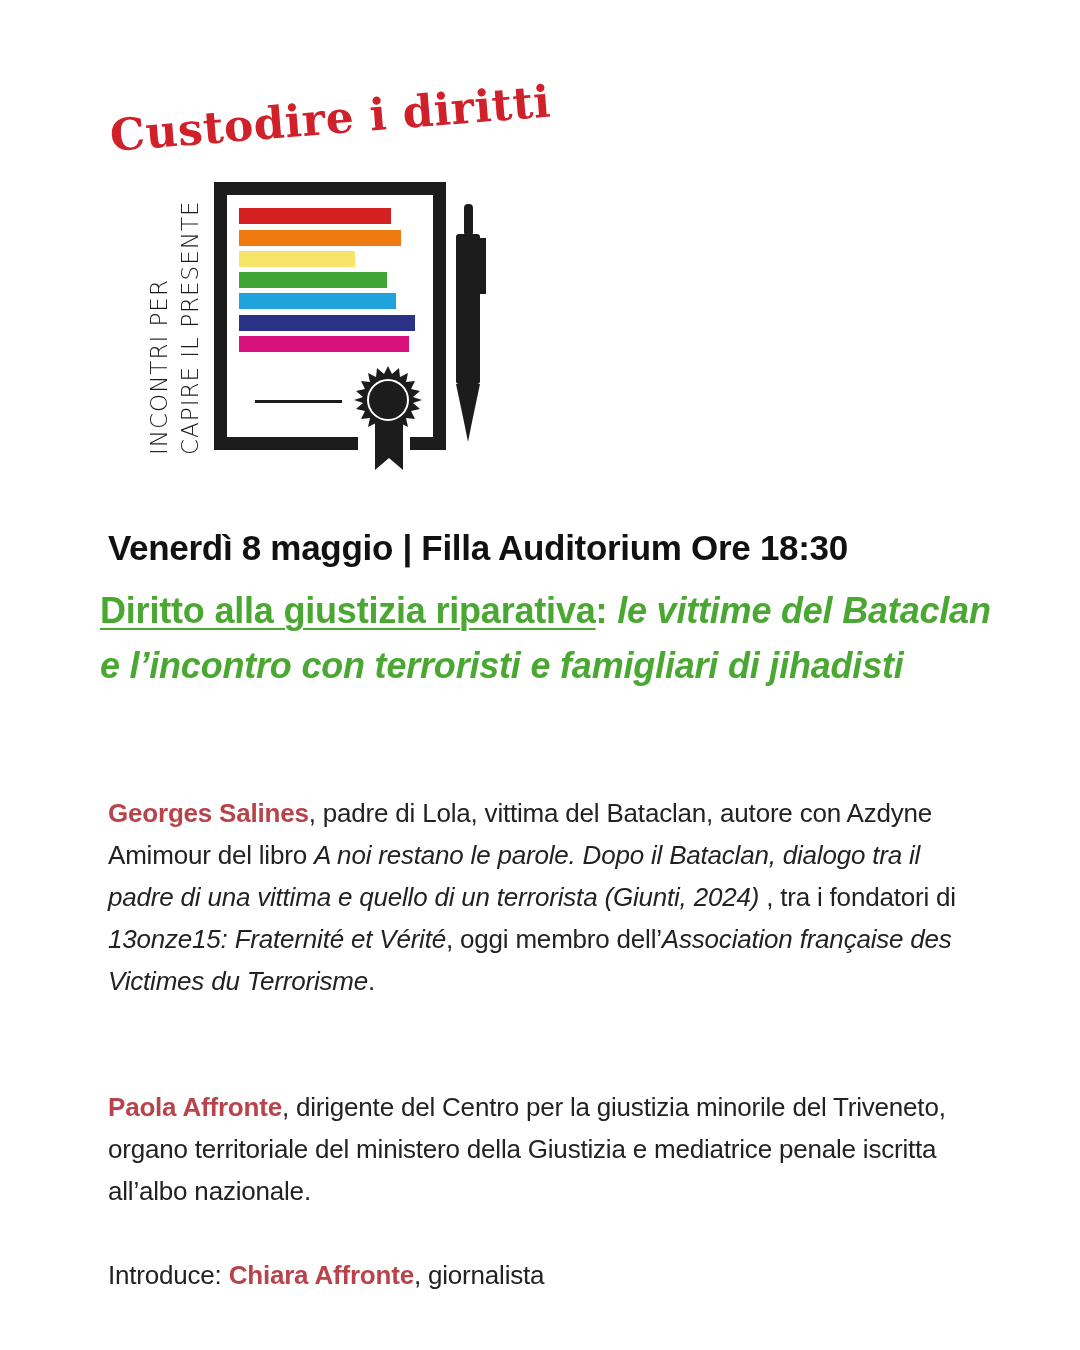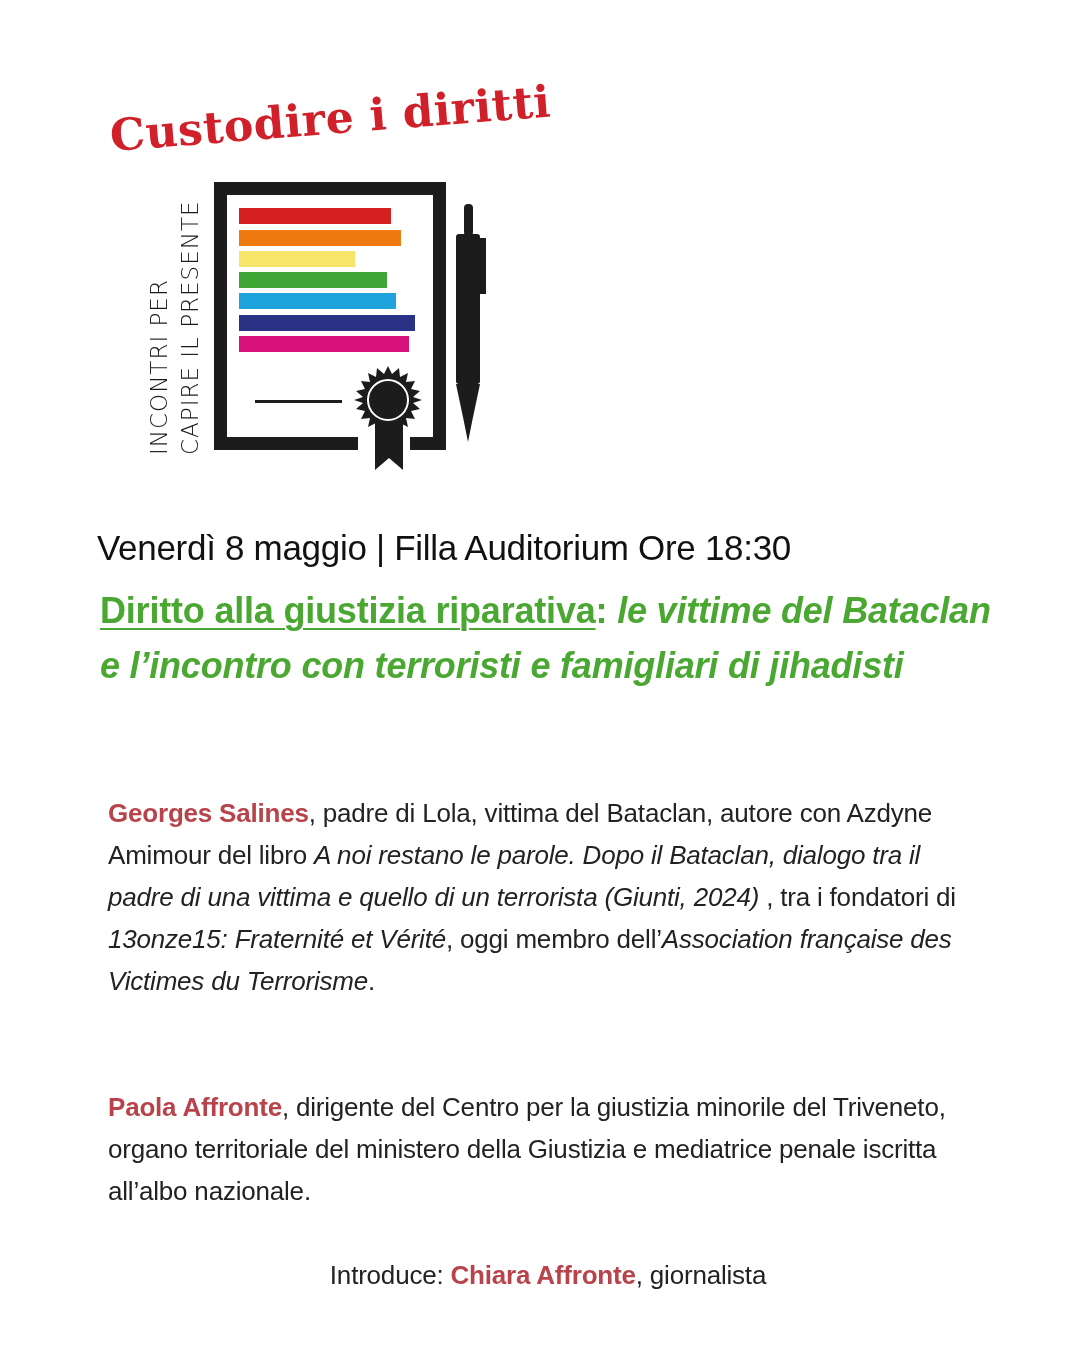--- a/index.html
+++ b/index.html
@@ -18,34 +18,34 @@
     .doc { position: absolute; left: 114px; top: 82px; width: 232px; height: 268px;
       border: 13px solid #1c1c1c; box-sizing: border-box; }
     .doc-gap { position: absolute; left: 258px; top: 335px; width: 52px; height: 16px; background: #fff; }
     .bar { position: absolute; left: 139px; height: 16px; }
     .sig-line { position: absolute; left: 155px; top: 300px; width: 87px; height: 3px; background: #1c1c1c; }
     .seal { position: absolute; left: 254px; top: 266px; width: 68px; height: 68px; }
     .ribbon { position: absolute; left: 275px; top: 322px; width: 28px; height: 48px; }
     .pen { position: absolute; left: 352px; top: 104px; width: 40px; height: 240px; }
 
     
-    .event-line { position: absolute; left: 97px; top: 528px; font-size: 35px; font-weight: normal;
+    .event-line { position: absolute; left: 108px; top: 528px; font-size: 35px; font-weight: bold;
       color: #111; white-space: nowrap; letter-spacing: -0.3px; }
     .title-block { position: absolute; left: 100px; top: 583px; width: 920px; font-size: 36px;
       line-height: 55px; font-weight: bold; color: #4aa832; letter-spacing: -0.2px; }
     .title-block .u { text-decoration: underline; text-decoration-thickness: 2px; text-underline-offset: 5px; font-style: normal; }
     .title-block .i { font-style: italic; }
 
     .para { position: absolute; left: 108px; width: 880px; font-size: 26px; line-height: 42px;
       color: #222; font-weight: normal; letter-spacing: -0.2px; }
     .para .name { color: #b8434a; font-weight: bold; }
     .para i { font-style: italic; }
     .p1 { top: 792px; }
     .p2 { top: 1086px; }
-    .p3 { top: 1254px; text-align: center; }
+    .p3 { top: 1254px; }
   </style>
 </head>
 <body>
 
 <div class="logo">
   <div class="logo-title">Custodire i diritti</div>
   <div class="logo-tagline">
     <div>INCONTRI PER</div>
     <div>CAPIRE IL PRESENTE</div>
   </div>

